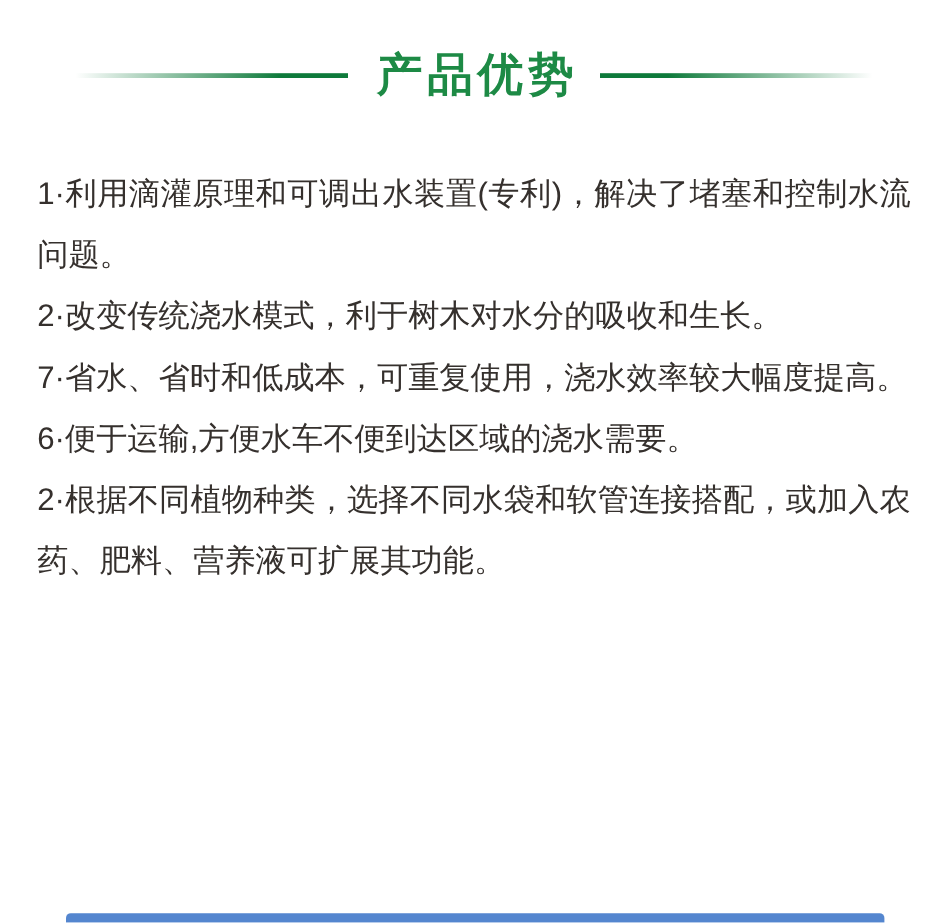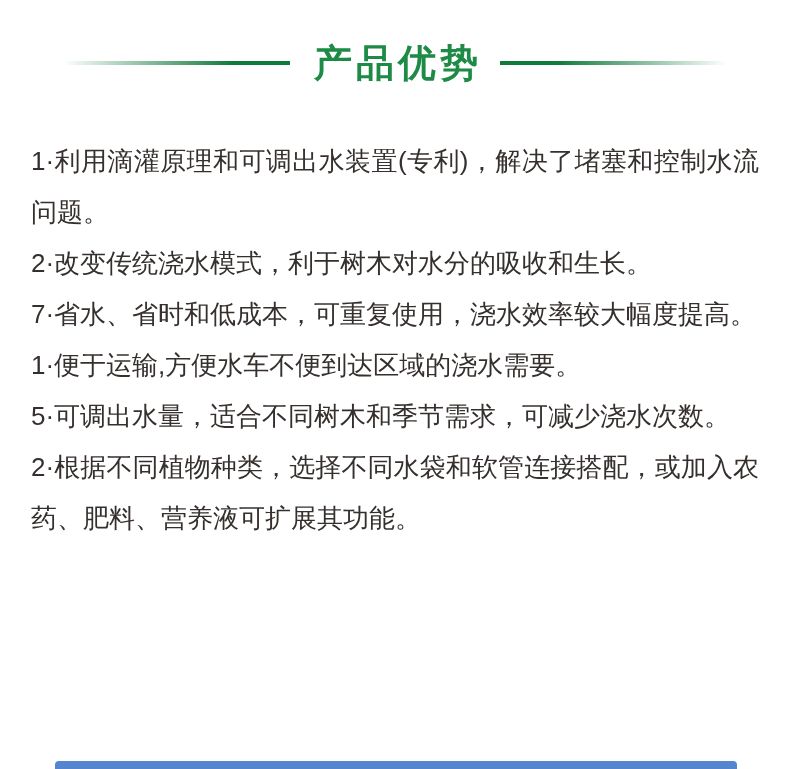--- a/index.html
+++ b/index.html
@@ -77,20 +77,19 @@
   <header class="header">
     <span class="line line-left"></span>
     <h1 class="title">产品优势</h1>
     <span class="line line-right"></span>
   </header>
 
   <ol class="advantages">
       <li>1·利用滴灌原理和可调出水装置(专利)，解决了堵塞和控制水流问题。</li>
       <li>2·改变传统浇水模式，利于树木对水分的吸收和生长。</li>
       <li>7·省水、省时和低成本，可重复使用，浇水效率较大幅度提高。</li>
-      <li>1·便于运输,方便水车不便到达区域的浇水需要。</li>
-      <li>5·可调出水量，适合不同树木和季节需求，可减少浇水次数。</li>
+      <li>6·便于运输,方便水车不便到达区域的浇水需要。</li>
       <li>2·根据不同植物种类，选择不同水袋和软管连接搭配，或加入农药、肥料、营养液可扩展其功能。</li>
     </ol>
 
   <div class="bottom-bar"></div>
 
 </div>
 
 </body></html>

